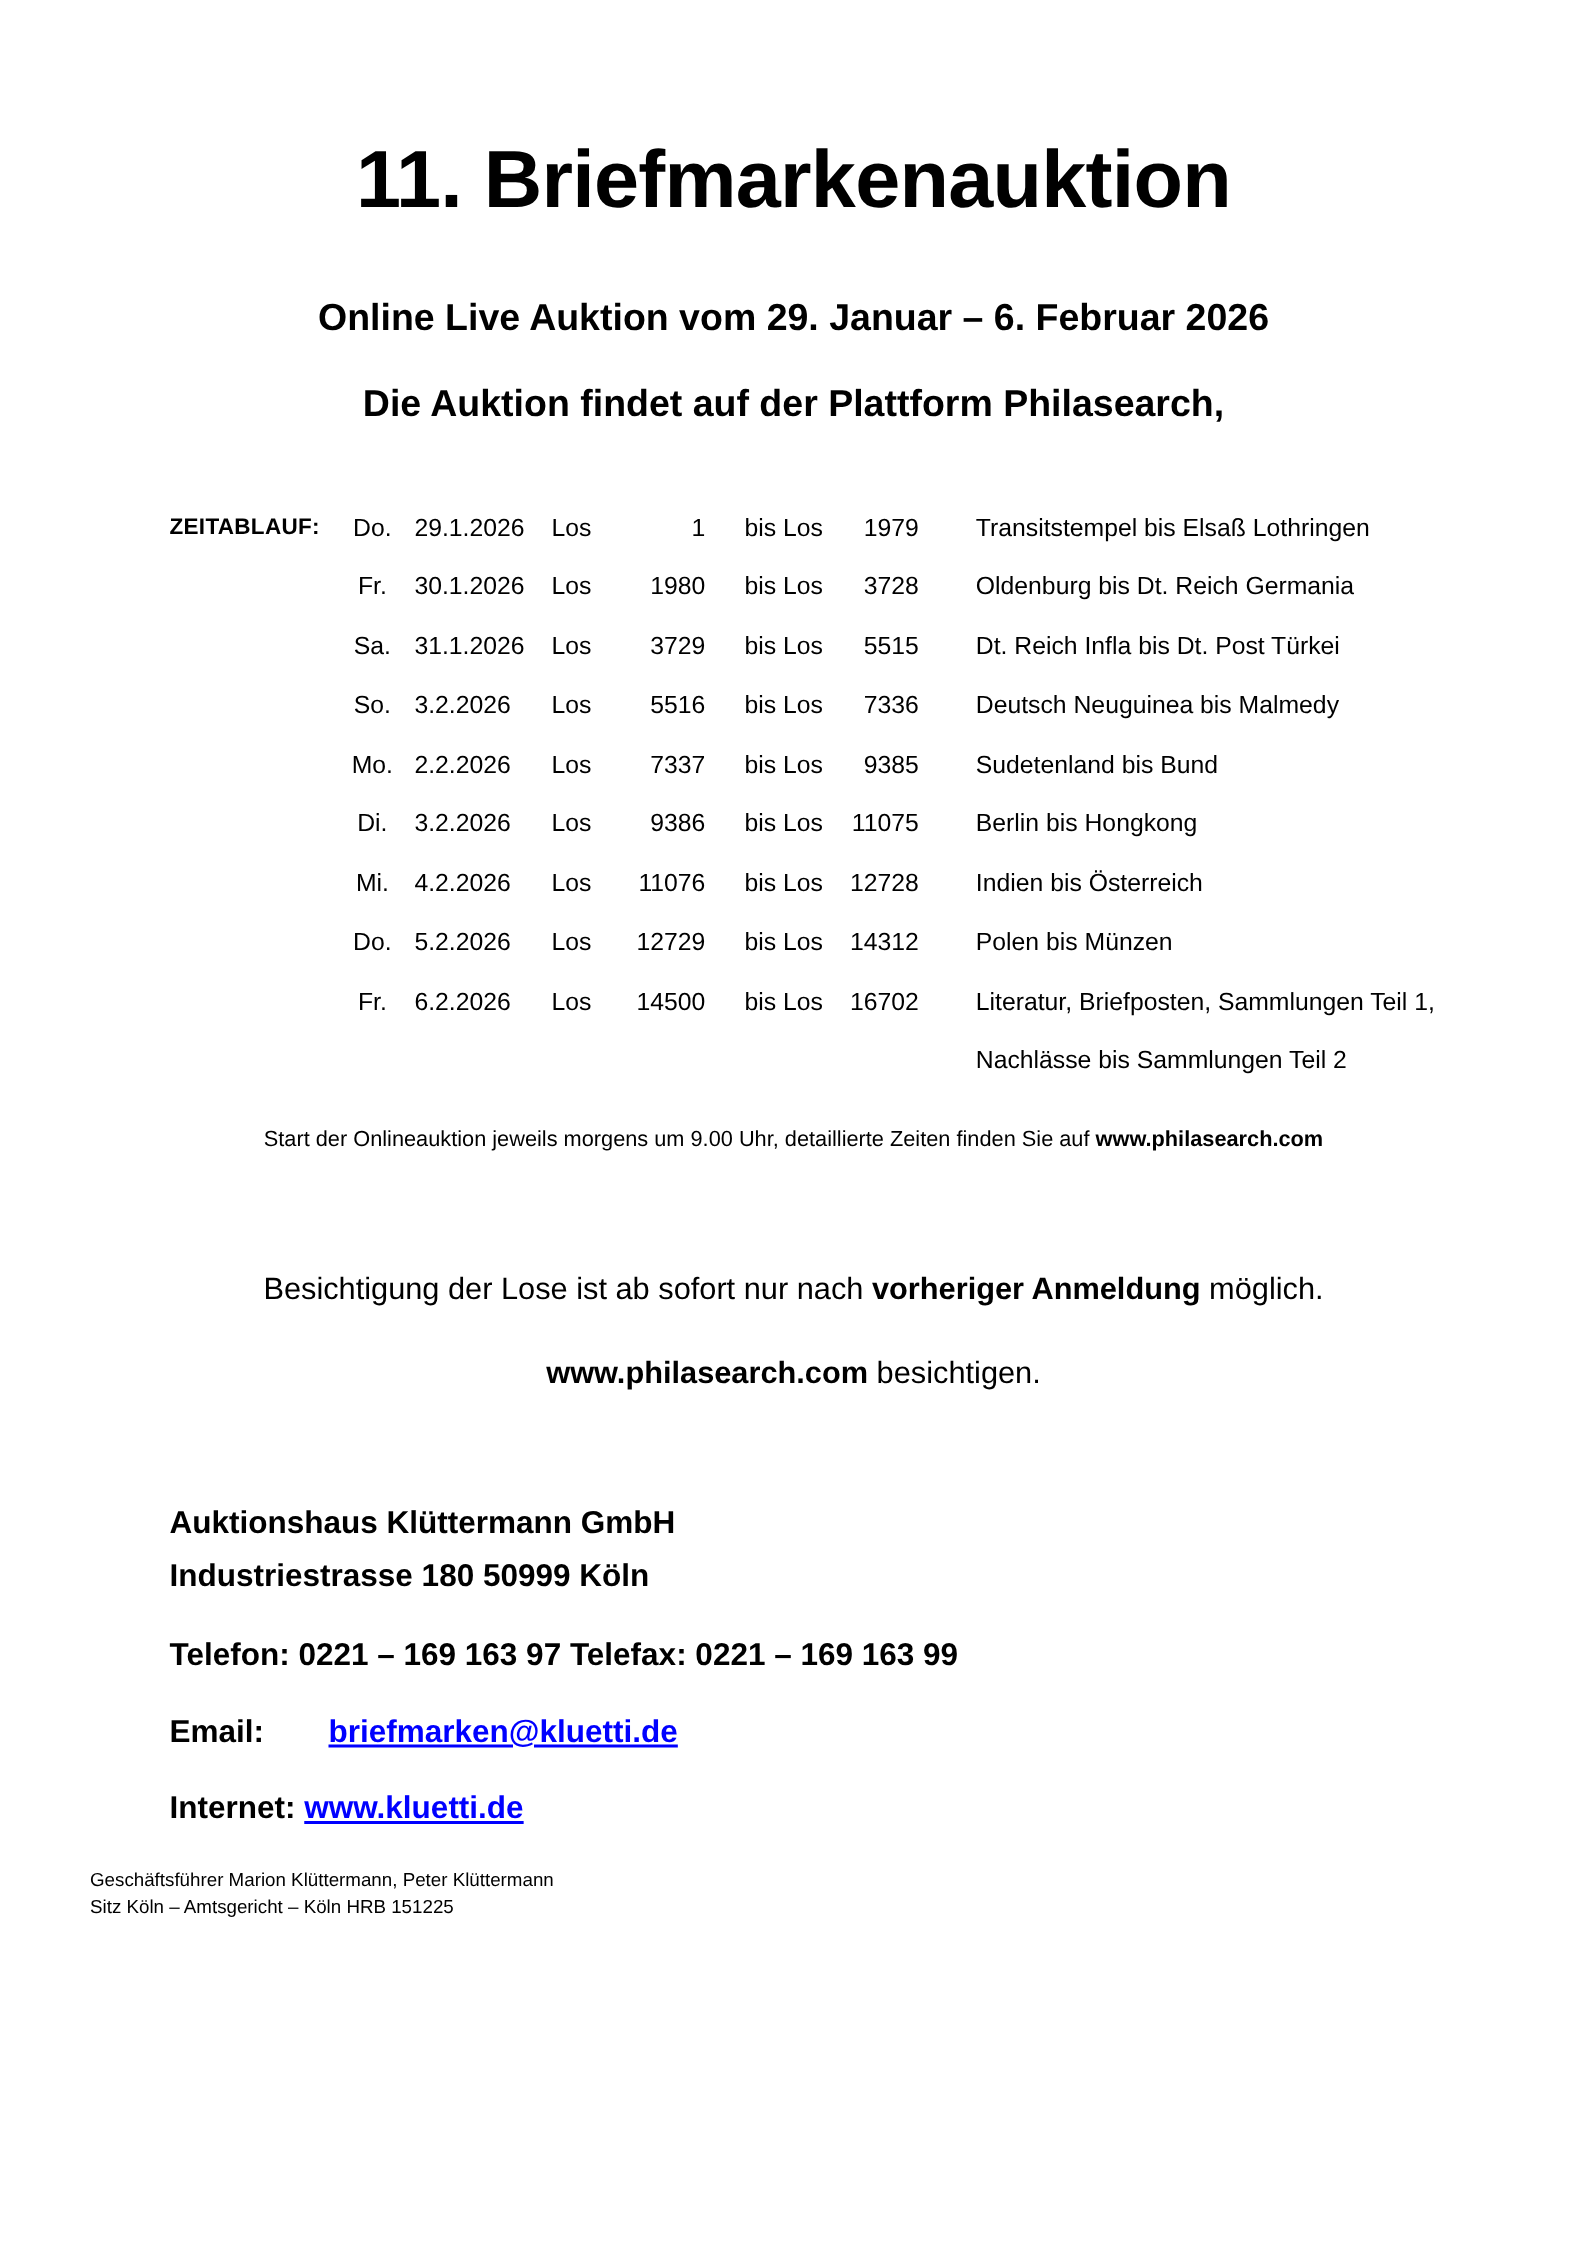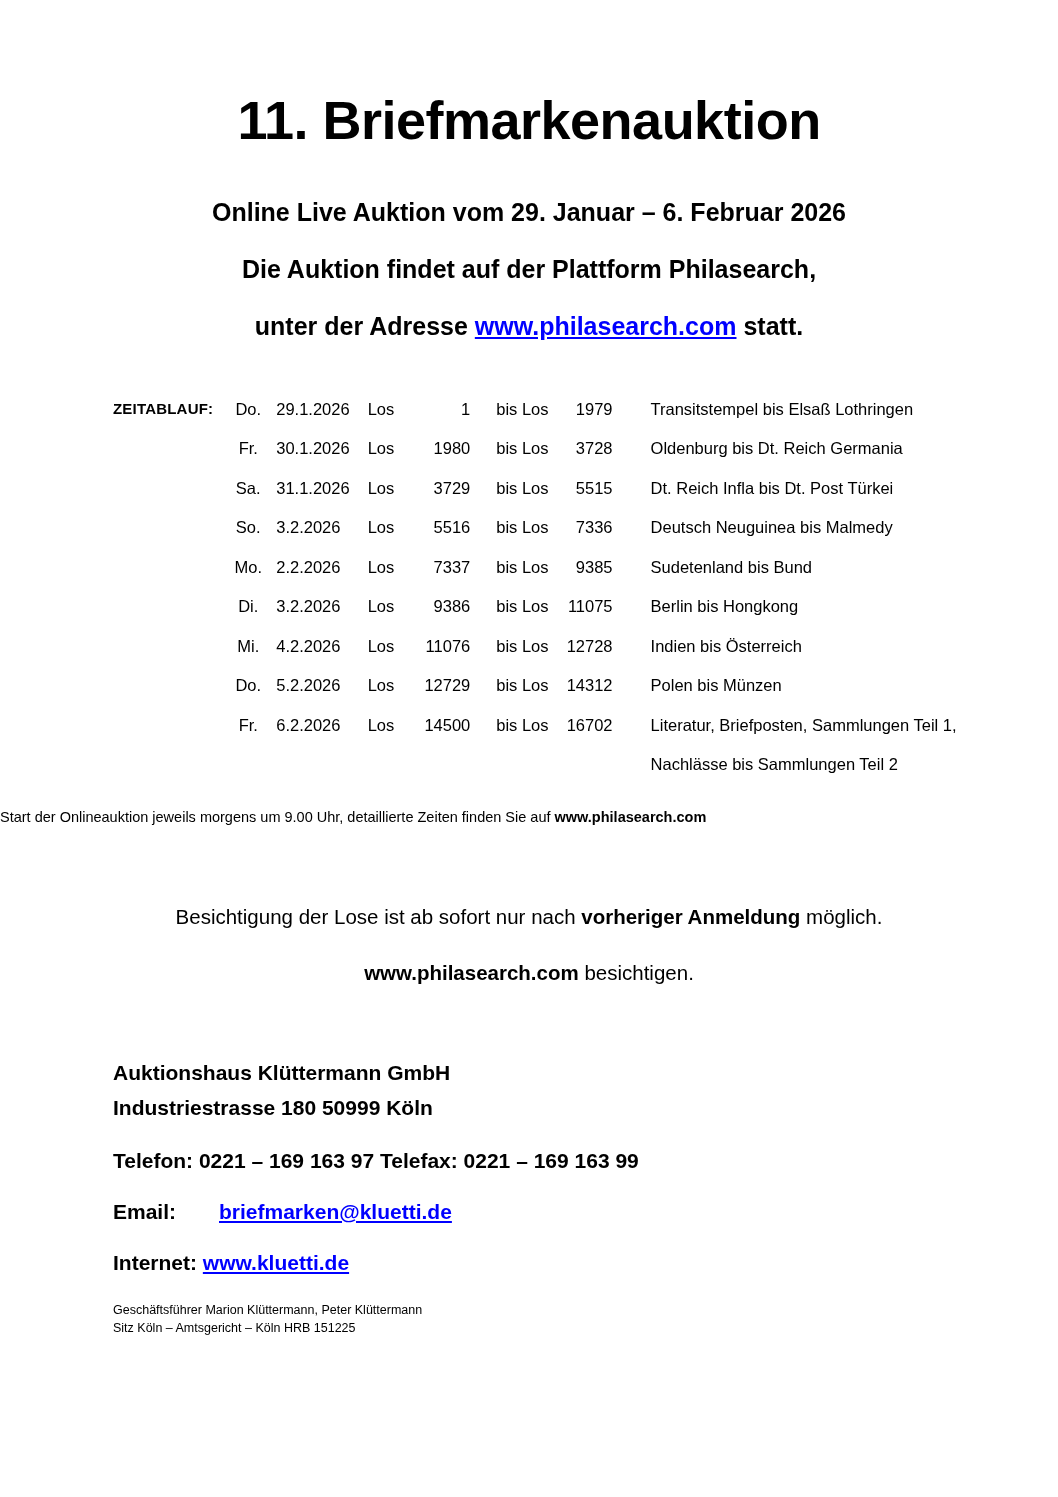--- a/index.html
+++ b/index.html
@@ -93,20 +93,21 @@
   .c-to {
     text-align: right;
     padding-right: 38px !important;
     width: 58px;
   }
   .c-desc { text-align: left; }
   .row-cont td { padding-bottom: 0 !important; }
 
   
   .note {
+    text-align: center;
     font-size: 14.5px;
     margin-top: 37px;
     line-height: 1.0;
   }
   .note b { font-weight: bold; }
 
   
   .viewing {
     text-align: center;
     font-size: 20.5px;
@@ -129,42 +130,39 @@
   .contact .cline.gap { padding-bottom: 0; padding-top: 18px; }
   .contact .email-row { padding-top: 30px; }
   .contact .email-label {
     display: inline-block;
     min-width: 106px;
   }
   .contact .internet-row { padding-top: 30px; }
 
   
   .footer {
-    padding-left: 113px;
+    padding-left: 60px;
     padding-top: 28px;
     font-size: 12.5px;
     font-weight: normal;
     line-height: 1.45;
   }
 </style>
 </head>
 <body>
 
 <div class="page">
 
   <div class="header">
     <h1 class="doc-title">11. Briefmarkenauktion</h1>
 
     <p class="subtitle sub1">Online Live Auktion vom 29. Januar – 6. Februar 2026</p>
 
     <p class="subtitle sub2">Die Auktion findet auf der Plattform Philasearch,</p>
 
-    <p class="subtitle sub3">
-      <span>unter der Adresse </span><a class="link" href="#">www.philasearch.com</a><span> statt.</span>
-    </p>
   </div>
 
   <div class="schedule-wrap">
     <table class="schedule">
       <tbody>
 
         <tr>
           <td class="c-label">ZEITABLAUF:</td>
           <td class="c-day">Do.</td>
           <td class="c-date">29.1.2026</td>

